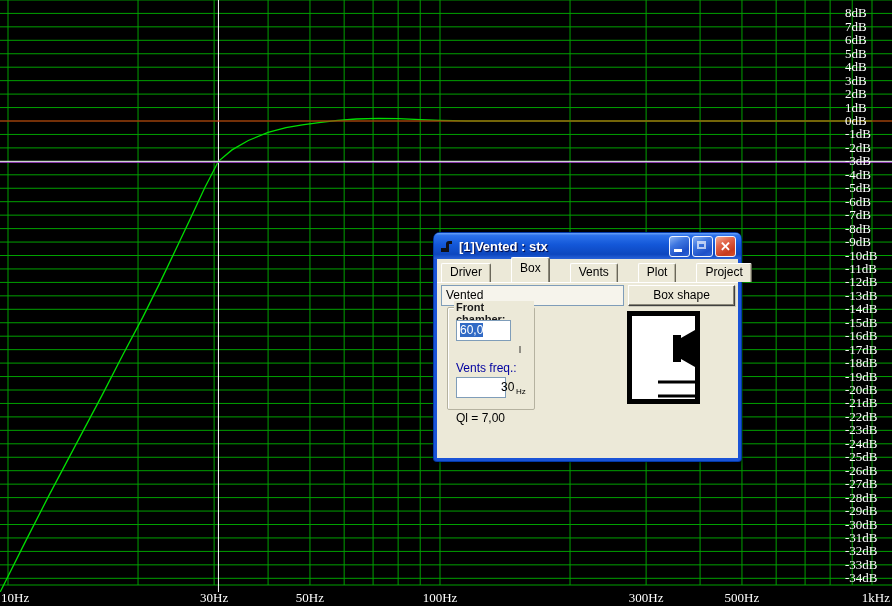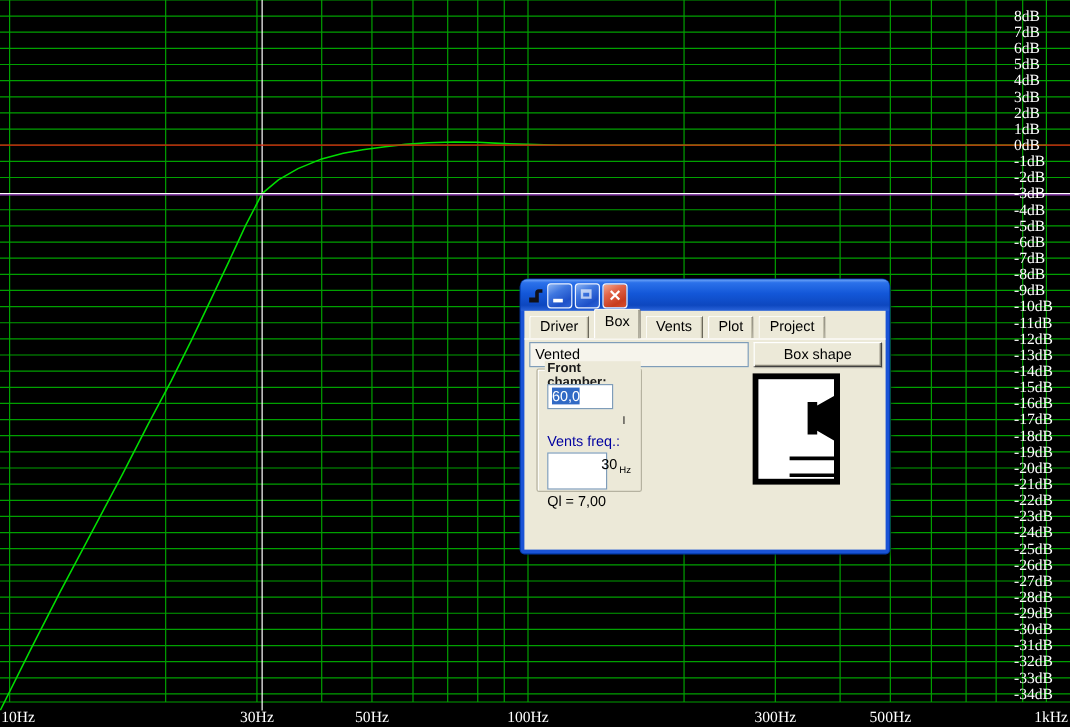--- a/index.html
+++ b/index.html
@@ -22,21 +22,21 @@
   .btn-close{background:linear-gradient(150deg,#f2ab92 0%,#e2654a 35%,#c83c1e 75%,#d6502c 100%);}
   .glyph-min{position:absolute;left:4px;bottom:4px;width:8px;height:3px;background:#fff;}
   .glyph-max{position:absolute;left:4px;top:4px;width:9px;height:8px;border:2px solid #fff;
              border-top-width:3px;opacity:.65;box-sizing:border-box;}
   .glyph-x{position:absolute;left:0;top:0;width:19px;height:19px;color:#fff;font-weight:bold;
            font-size:13px;line-height:19px;text-align:center;}
   .client{position:absolute;left:3px;top:26px;width:301px;height:199px;background:#ECE9D8;}
   
   .tabs{position:absolute;left:4px;top:2px;height:21px;display:flex;align-items:flex-end;}
   .tab{background:#ECE9D8;border:1px solid #fff;border-right-color:#6a675a;border-bottom:none;
-       height:17px;padding:1px 8px 0 8px;font-size:12px;color:#000;margin-right:4px;
+       height:17px;padding:1px 8px 0 8px;font-size:12px;color:#000;margin-right:20px;
        border-radius:2px 2px 0 0;box-shadow:inset -1px 0 0 #b8b4a2;}
   .tab.active{height:21px;padding-top:3px;font-size:12px;background:#ECE9D8;
        box-shadow:inset -1px 0 0 #8a8778;position:relative;z-index:2;}
   .tabpage{position:absolute;left:0;top:23px;right:0;height:160px;border-top:1px solid #fff;}
   
   .field{position:absolute;background:#f6f4ec;border:1px solid #7F9DB9;box-sizing:border-box;
          font-size:12px;color:#000;padding:2px 4px;}
   .btn{position:absolute;background:#ECE9D8;border:1px solid #404040;border-top-color:#fff;
        border-left-color:#fff;box-shadow:inset -1px -1px 0 #8a8778,1px 1px 0 #00000022;
        font-size:12px;color:#000;text-align:center;line-height:19px;box-sizing:border-box;}
@@ -183,20 +183,21 @@
       <text x="646.1163820388941" y="602" text-anchor="middle" font-family="Liberation Serif,serif" font-size="13" fill="#ffffff">300Hz</text>
       <text x="741.9550418731601" y="602" text-anchor="middle" font-family="Liberation Serif,serif" font-size="13" fill="#ffffff">500Hz</text>
       <text x="890" y="602" text-anchor="end" font-family="Liberation Serif,serif" font-size="13" fill="#ffffff">1kHz</text>
     </svg>
 
   <div class="window">
     <div class="titlebar">
       <svg width="15" height="15" viewBox="0 0 15 15">
         <path d="M2 13 L2 9 L7 9 L7 5 Q7 2 10 2 L13 2 L13 5 L10 5 L10 13 Z" fill="#101018"></path>
       </svg>
+      <span class="titletext">[1]Vented : stx</span>
       <div class="winbtn btn-blue">
         <div class="glyph-min"></div>
       </div>
       <div class="winbtn btn-blue">
         <div class="glyph-max"></div>
       </div>
       <div class="winbtn btn-close">
         <div class="glyph-x">✕</div>
       </div>
     </div>
@@ -213,21 +214,21 @@
 
       <div class="field" style="left:4px;top:26px;width:183px;height:21px;">Vented</div>
       <div class="btn" style="left:191px;top:26px;width:107px;height:21px;">Box shape</div>
 
       <div class="groupbox">
         <span class="legend">Front chamber:</span>
         <span class="bluelabel" style="left:8px;top:10px;">Volume:</span>
         <div class="edit" style="left:8px;top:12px;width:55px;height:21px;"><span class="selected-text">60,0</span></div>
         <span class="unit" style="left:71px;top:37px;">l</span>
         <span class="bluelabel" style="left:8px;top:53px;">Vents freq.:</span>
-        <div class="edit" style="left:8px;top:69px;width:50px;height:31px;padding-left:44px;">30</div>
+        <div class="edit" style="left:8px;top:69px;width:50px;height:21px;padding-left:44px;">30</div>
         <span class="unit" style="left:68px;top:79px;font-size:8px;">Hz</span>
       </div>
 
       <svg class="boximg" viewBox="0 0 73 93">
         <rect x="2.5" y="2.5" width="68" height="88" fill="#ffffff" stroke="#000" stroke-width="5"></rect>
         <path d="M68 19 L54 27 L54 24 L46 24 L46 51 L54 51 L54 48 L68 56 Z" fill="#000"></path>
         <line x1="31" y1="71" x2="69" y2="71" stroke="#000" stroke-width="3"></line>
         <line x1="31" y1="85" x2="69" y2="85" stroke="#000" stroke-width="3"></line>
       </svg>
 

